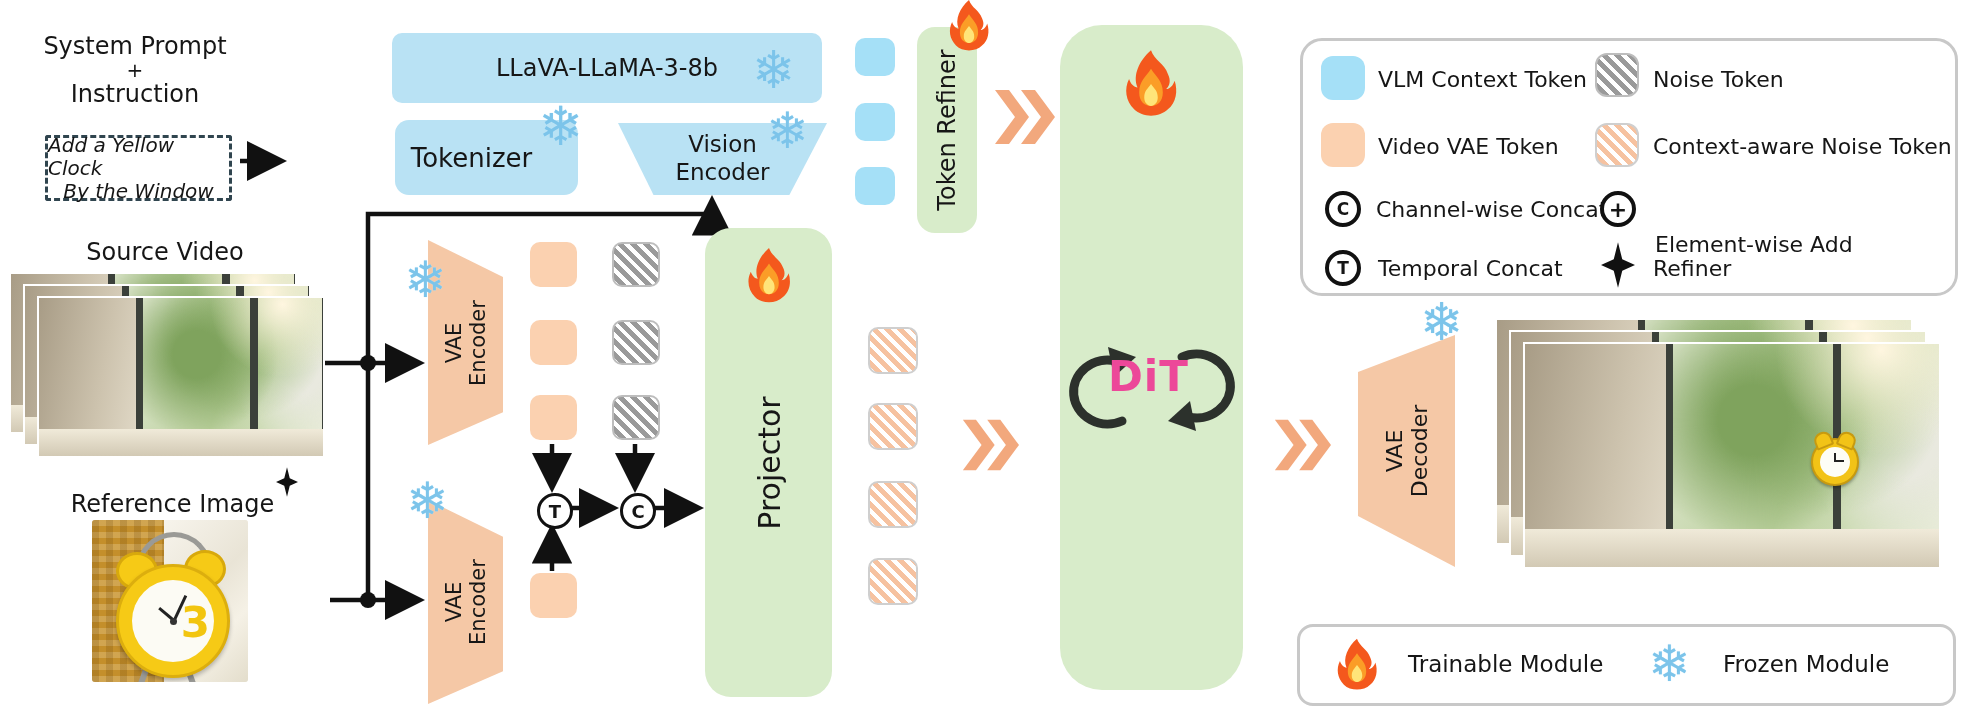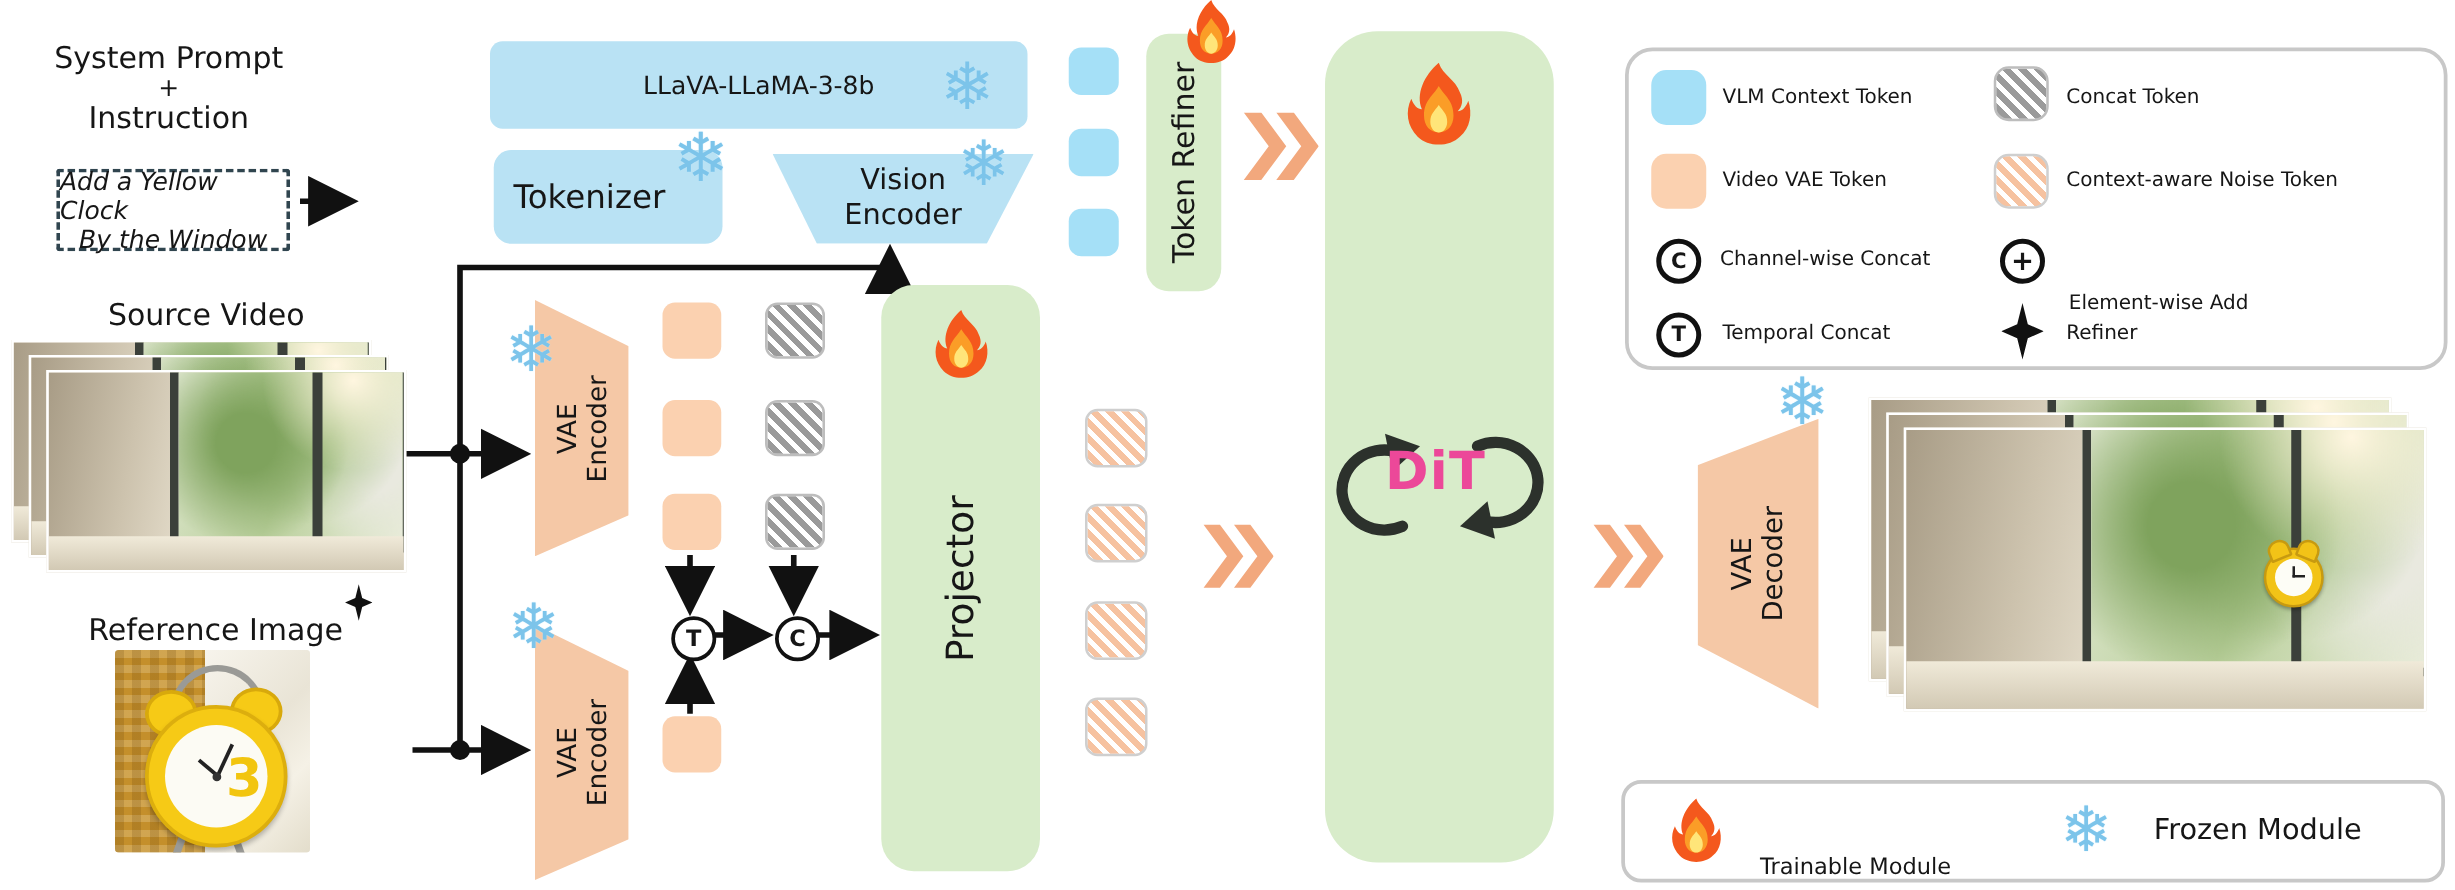--- a/index.html
+++ b/index.html
@@ -30,21 +30,21 @@
   .snow{position:absolute;color:#7cc4ea;z-index:3;line-height:1;text-shadow:0 0 1px #bfe6fa;}
   .fire{position:absolute;z-index:3;}
   .dashed-box{position:absolute;border:3px dashed #30454f;border-radius:3px;
               display:flex;flex-direction:column;align-items:center;justify-content:center;
               font-style:italic;font-size:20px;line-height:1.15;font-weight:500;}
   .chev{position:absolute;z-index:2;}
 
   
   .legend{position:absolute;background:#fff;border:3px solid #c8c8c8;border-radius:22px;z-index:2;}
   .lg-sw{position:absolute;width:44px;height:44px;border-radius:12px;}
-  .lg-txt{position:absolute;font-size:16px;white-space:nowrap;}
+  .lg-txt{position:absolute;font-size:22px;white-space:nowrap;}
   .lg-op{position:absolute;width:28px;height:28px;border:4px solid #111;border-radius:50%;
          display:flex;align-items:center;justify-content:center;font-weight:bold;font-size:17px;background:#fff;}
 
   
   .frame{position:absolute;border:2px solid #fff;overflow:hidden;background:#d8cfbd;}
   .scene{position:absolute;inset:0;}
   .sc-wall{position:absolute;left:0;top:0;bottom:0;width:40%;
            background:linear-gradient(100deg,#a89c86 0%,#cdc3ae 55%,#e8e1d0 100%);}
   .sc-win{position:absolute;left:34%;top:-6%;right:-2%;height:88%;
           border:7px solid #3b403a;background:#dfe7cf;}
@@ -137,21 +137,21 @@
   <div class="lbl lay" style="left:40px;top:34px;width:190px;font-size:24px;line-height:1.0;">
     <div>System Prompt</div>
     <div style="font-size:20px;margin:2px 0;">+</div>
     <div>Instruction</div>
   </div>
   <div class="dashed-box lay" style="left:45px;top:135px;width:181px;height:60px;">
     <div>Add a Yellow Clock</div>
     <div>By the Window</div>
   </div>
 
-  <div class="blue-box abs lay" style="left:392px;top:33px;width:430px;height:70px;border-radius:10px;font-size:20px;">
+  <div class="blue-box abs lay" style="left:392px;top:33px;width:430px;height:70px;border-radius:10px;font-size:24px;">
     <span>LLaVA-LLaMA-3-8b</span>
   </div>
   <span class="snow" style="left:752px;top:44px;font-size:52px;">❄</span>
 
   <div class="blue-box abs lay" style="left:395px;top:120px;width:183px;height:75px;font-size:26px;padding-right:30px;box-sizing:border-box;">
     <span>Tokenizer</span>
   </div>
   <span class="snow" style="left:538px;top:100px;font-size:54px;">❄</span>
 
   <div class="abs lay" style="left:618px;top:123px;width:209px;height:72px;background:#b9e2f4;
@@ -340,21 +340,21 @@
           <i class="mc-bell mc-b2"></i>
           <i class="mc-face"></i>
       </div>
     </div>
   </div>
 
   <div class="legend" style="left:1300px;top:38px;width:652px;height:252px;">
     <div class="lg-sw" style="left:18px;top:15px;background:#a5e0f7;"></div>
     <div class="lg-txt" style="left:75px;top:26px;">VLM Context Token</div>
     <div class="lg-sw" style="left:292px;top:12px;background:repeating-linear-gradient(45deg,#fff 0 4px,#9a9a9a 4px 9px);border:2px solid #bdbdbd;box-sizing:border-box;"></div>
-    <div class="lg-txt" style="left:350px;top:26px;">Concat Token</div>
+    <div class="lg-txt" style="left:350px;top:26px;">Noise Token</div>
 
     <div class="lg-sw" style="left:18px;top:82px;background:#fbd1b0;"></div>
     <div class="lg-txt" style="left:75px;top:93px;">Video VAE Token</div>
     <div class="lg-sw" style="left:292px;top:82px;background:repeating-linear-gradient(45deg,#fff 0 4px,#f6c2a0 4px 9px);border:2px solid #cfcfcf;box-sizing:border-box;"></div>
     <div class="lg-txt" style="left:350px;top:93px;">Context-aware Noise Token</div>
 
     <div class="lg-op" style="left:22px;top:150px;">
       <span>C</span>
     </div>
     <div class="lg-txt" style="left:73px;top:156px;">Channel-wise Concat</div>
@@ -370,18 +370,18 @@
     <svg class="abs" style="left:298px;top:196px;" width="34" height="56">
         <use href="#star4"></use>
       </svg>
     <div class="lg-txt" style="left:350px;top:215px;">Refiner</div>
   </div>
 
   <div class="legend" style="left:1297px;top:624px;width:653px;height:76px;border-radius:16px;">
     <svg class="abs" style="left:36px;top:11px;" width="42" height="54">
         <use href="#flame"></use>
       </svg>
-    <div class="lg-txt" style="left:108px;top:24px;font-size:18px;margin-top:32px;">Trainable Module</div>
+    <div class="lg-txt" style="left:108px;top:24px;font-size:23px;">Trainable Module</div>
     <span class="snow" style="left:348px;top:12px;font-size:50px;position:absolute;">❄</span>
     <div class="lg-txt" style="left:423px;top:24px;font-size:23px;">Frozen Module</div>
   </div>
 
 </div>
 
 </body></html>

